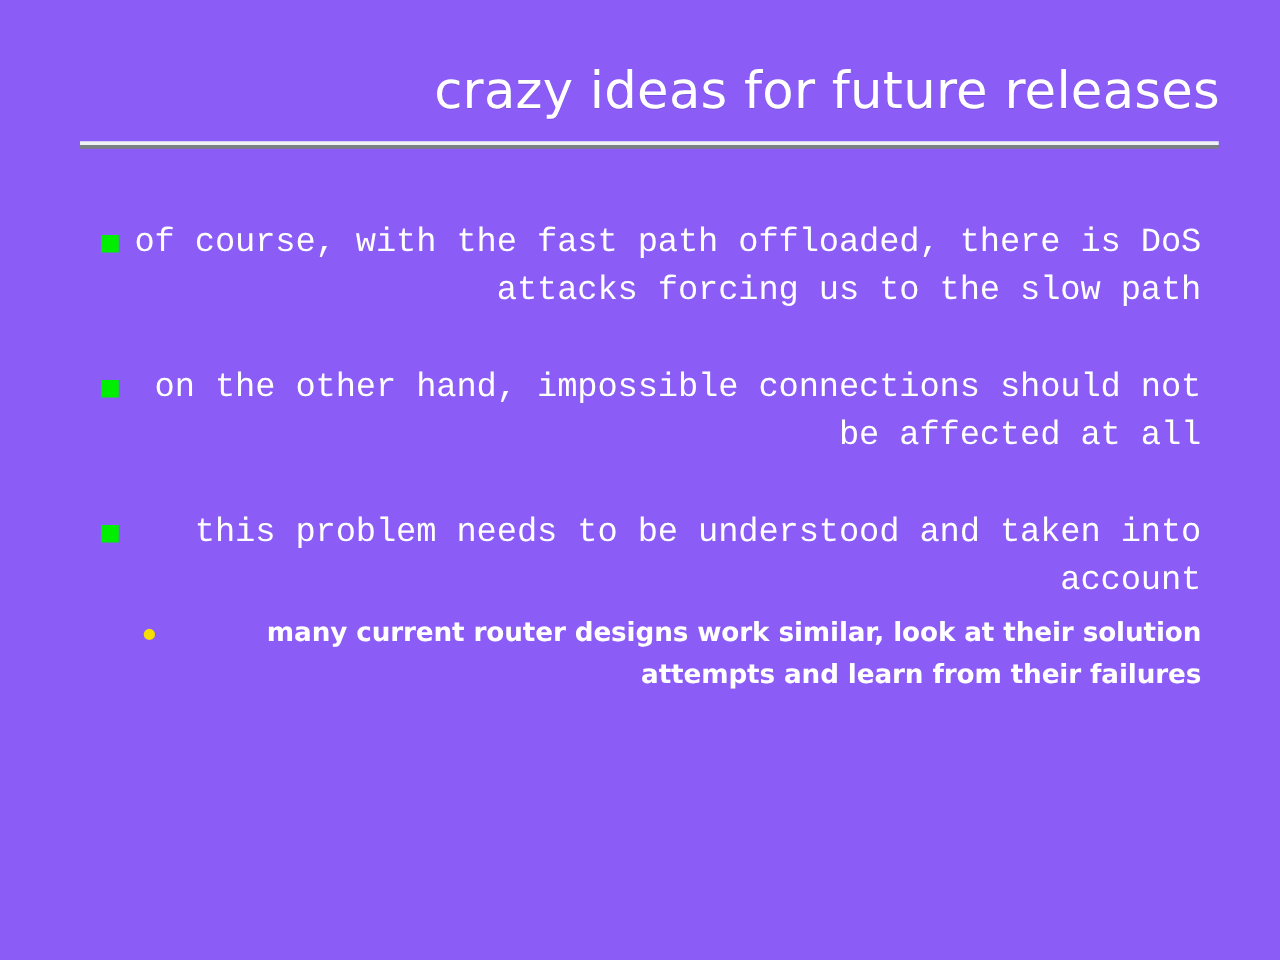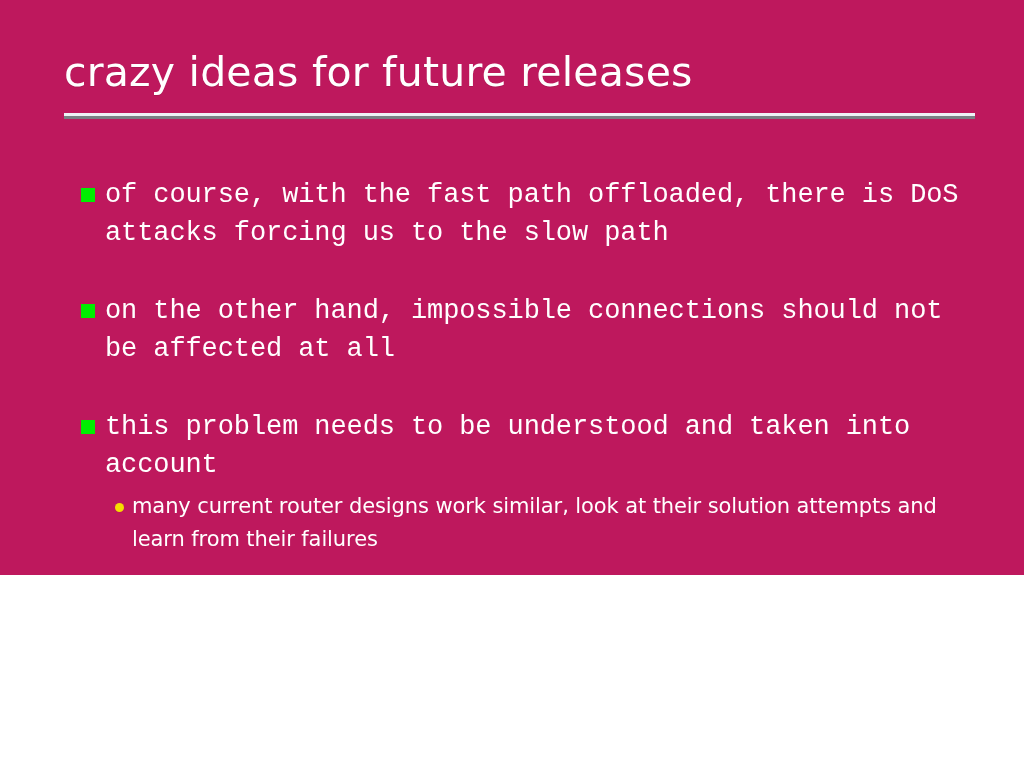--- a/index.html
+++ b/index.html
@@ -10,23 +10,24 @@
   body {
     width: 1024px;
     height: 768px;
     overflow: hidden;
     font-family: "DejaVu Sans", sans-serif;
   }
 
   #slide {
     position: relative;
     width: 1024px;
-    height: 575px;
-    background: #be185d;
+    height: 768px;
+    background: #8b5cf6;
     box-sizing: border-box;
+    text-align: right;
   }
 
   
   #title-block {
     position: absolute;
     left: 64px;
     top: 50px;
     width: 912px;
   }
 
@@ -86,20 +87,21 @@
     font-size: 27px;
     line-height: 38px;
     color: #ffffff;
     letter-spacing: -0.1px;
   }
 
   
   .subbullet-list {
     margin-top: 6px;
     padding-left: 7px;
+    font-weight: bold;
   }
 
   .subbullet {
     position: relative;
     padding-left: 20px;
   }
 
   .subbullet-marker {
     position: absolute;
     left: 3px;

